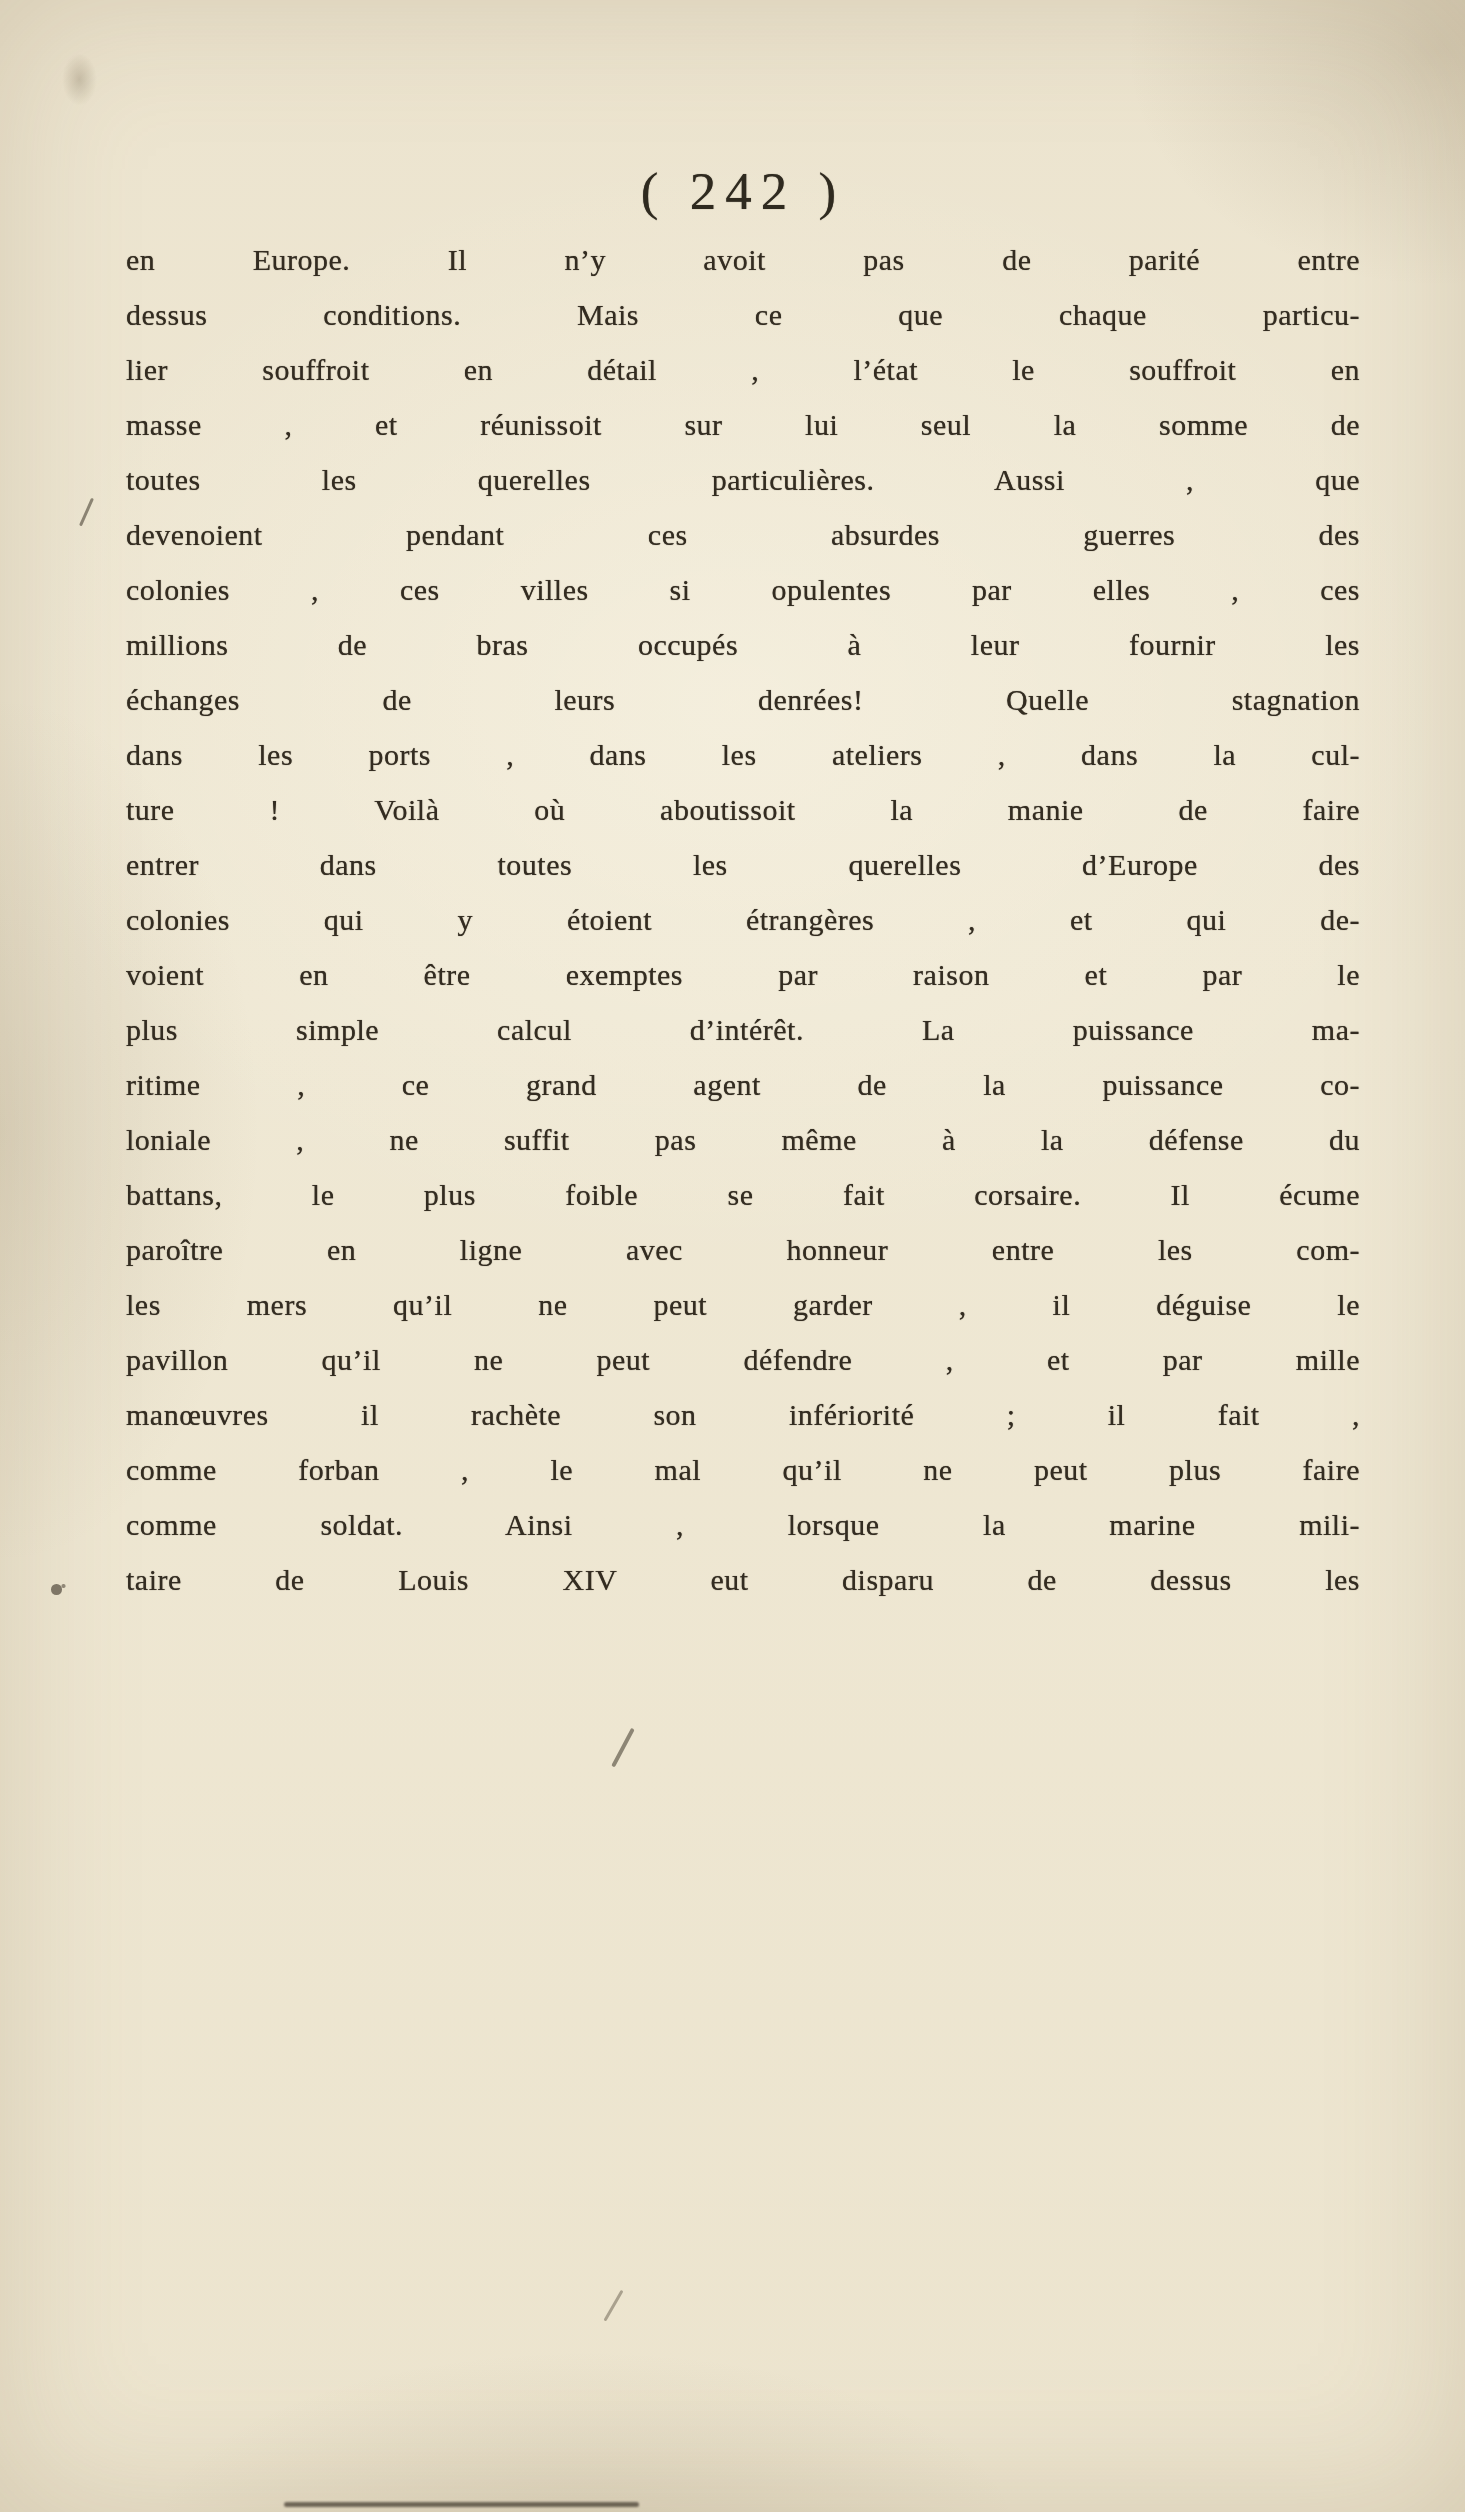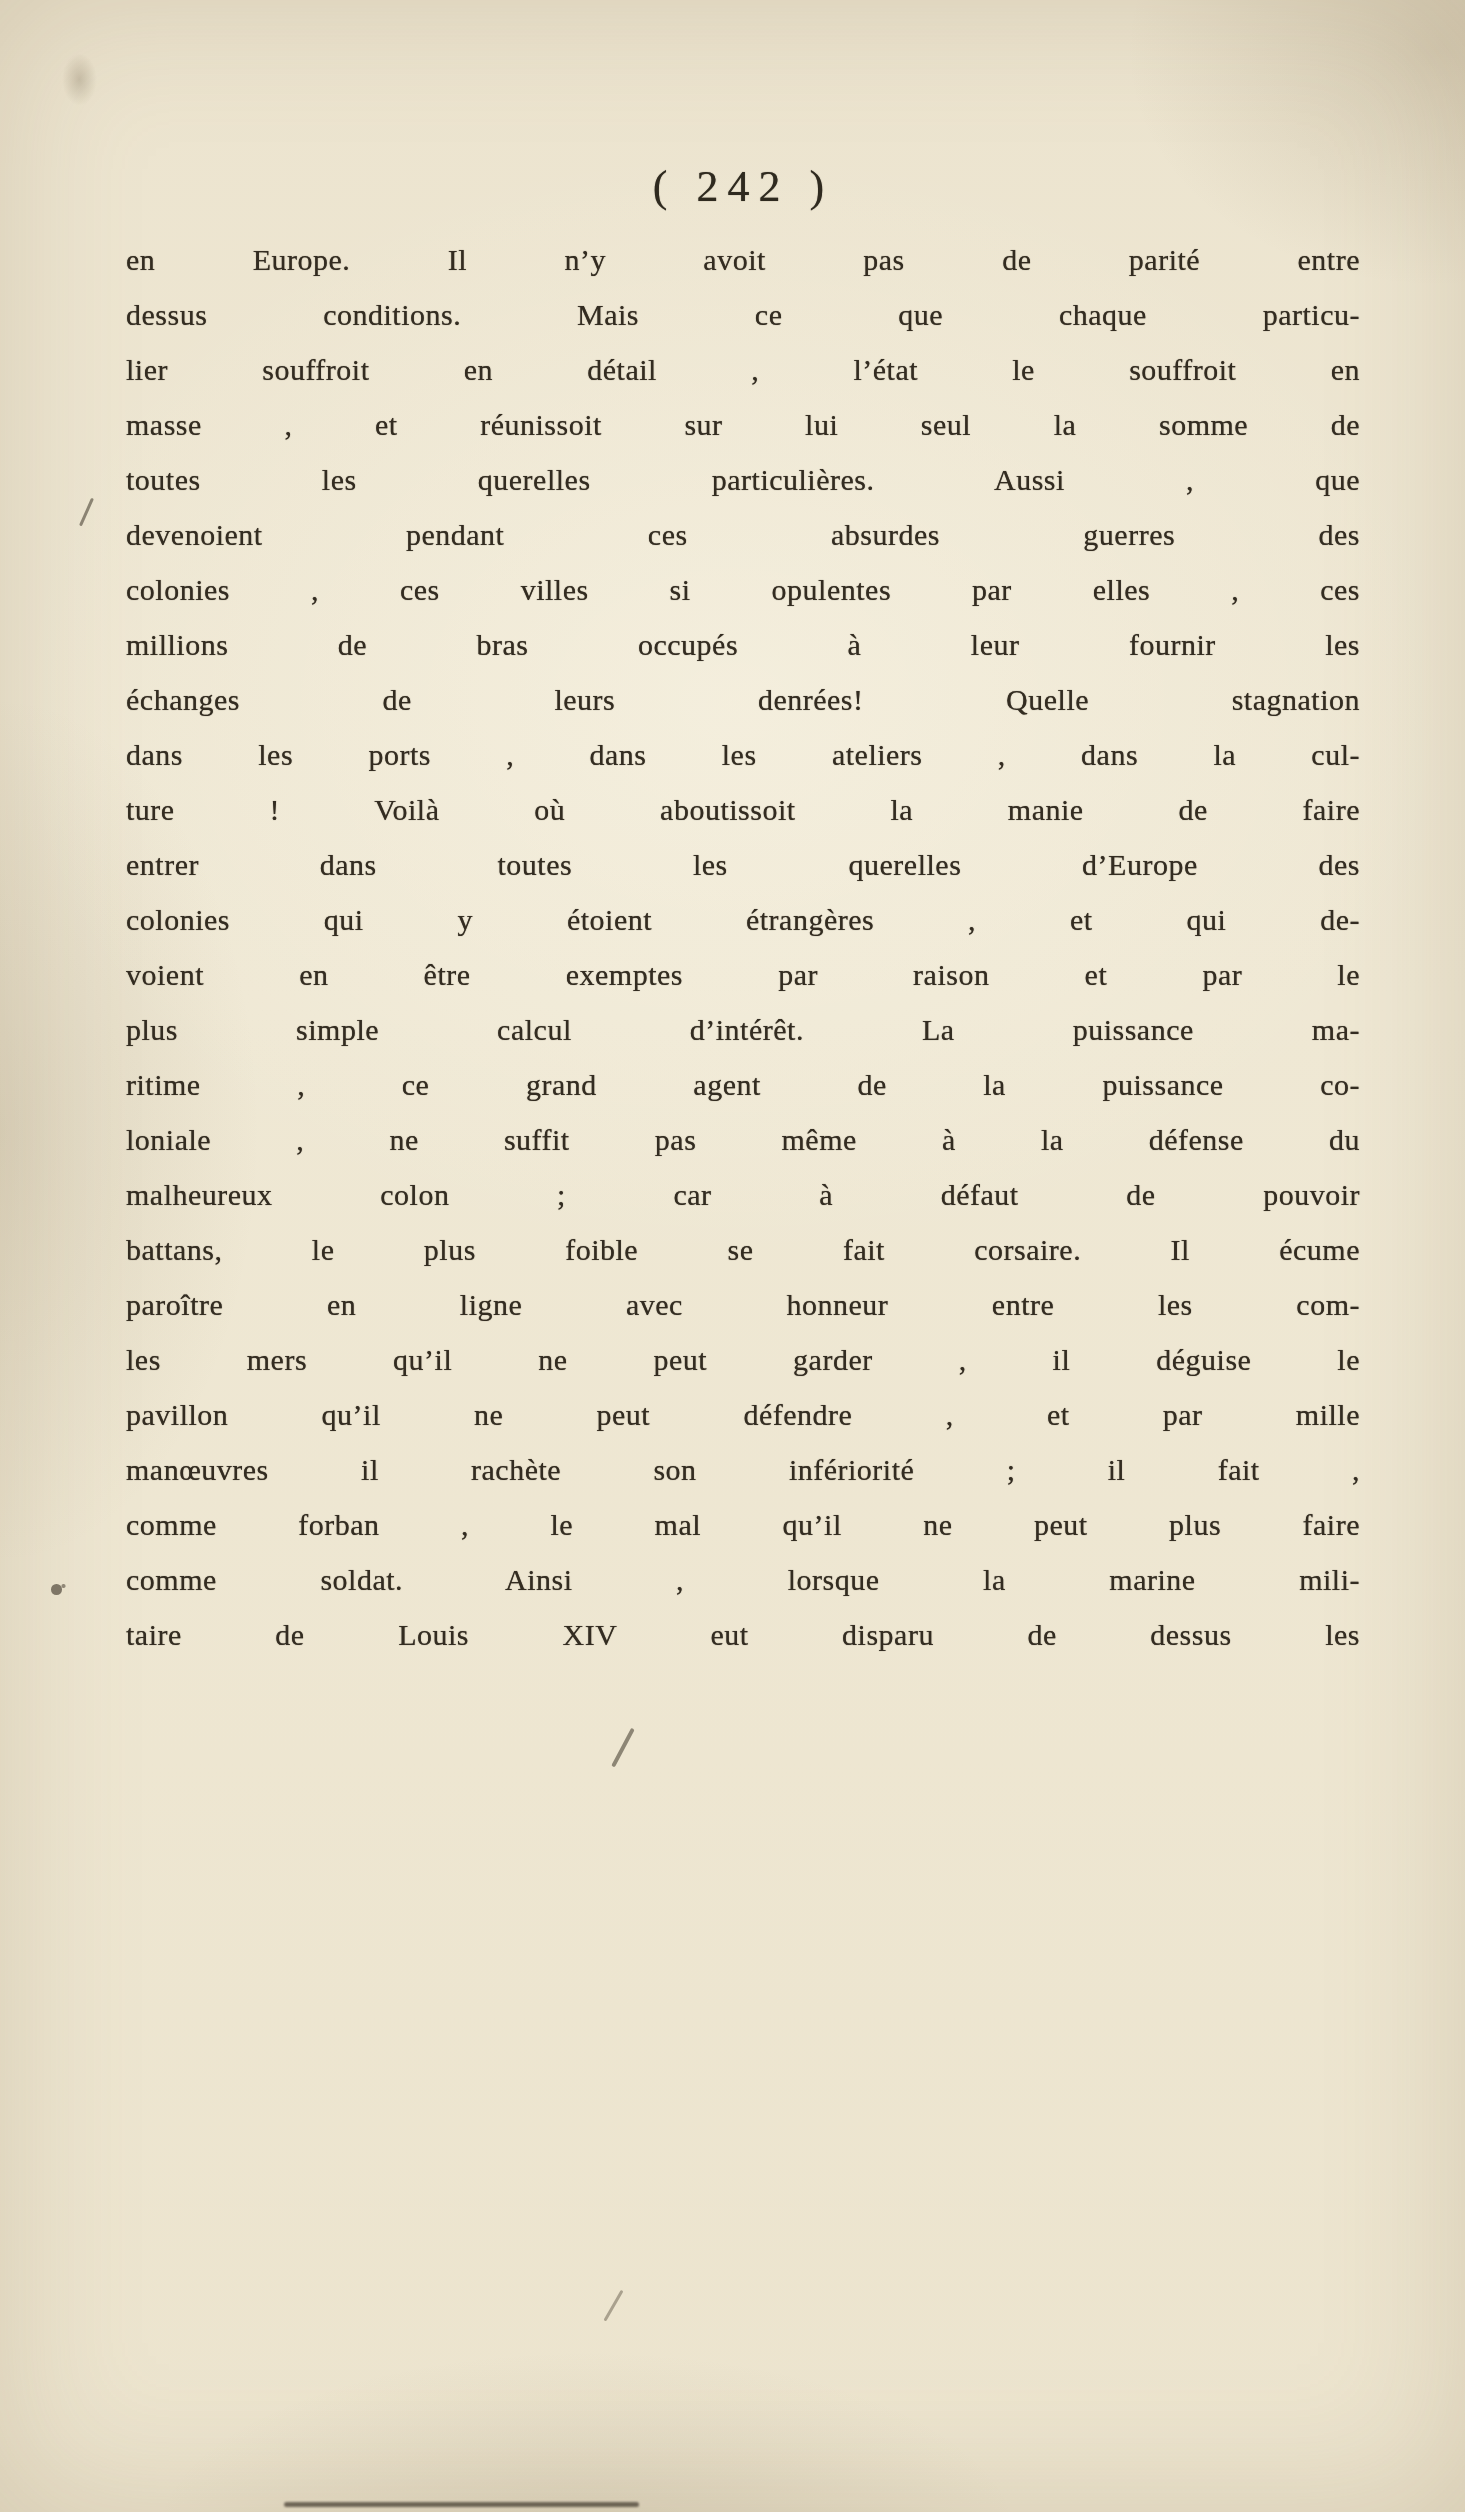--- a/index.html
+++ b/index.html
@@ -21,21 +21,21 @@
     box-shadow: inset 0 0 142px rgba(130,110,75,0.22);
     font-family: "Liberation Serif", "DejaVu Serif", serif;
     color: #332c21;
   }
   .page-number-header {
     position: absolute;
     top: 161px;
     left: 126px;
     width: 1234px;
     text-align: center;
-    font-size: 44px;
+    font-size: 53px;
     letter-spacing: 9px;
     color: #2f2a1f;
     text-shadow: 0 0 0.9px rgba(47,42,31,0.75);
   }
   .textblock {
     position: absolute;
     top: 232px;
     left: 126px;
     width: 1234px;
   }
@@ -126,21 +126,20 @@
     <div class="line">millions de bras occupés à leur fournir les</div>
     <div class="line">échanges de leurs denrées! Quelle stagnation</div>
     <div class="line">dans les ports , dans les ateliers , dans la cul-</div>
     <div class="line">ture ! Voilà où aboutissoit la manie de faire</div>
     <div class="line">entrer dans toutes les querelles d’Europe des</div>
     <div class="line">colonies qui y étoient étrangères , et qui de-</div>
     <div class="line">voient en être exemptes par raison et par le</div>
     <div class="line">plus simple calcul d’intérêt. La puissance ma-</div>
     <div class="line">ritime , ce grand agent de la puissance co-</div>
     <div class="line">loniale , ne suffit pas même à la défense du</div>
-    <div class="line">malheureux colon ; car à défaut de pouvoir</div>
     <div class="line">battans, le plus foible se fait corsaire. Il écume</div>
     <div class="line">paroître en ligne avec honneur entre les com-</div>
     <div class="line">les mers qu’il ne peut garder , il déguise le</div>
     <div class="line">pavillon qu’il ne peut défendre , et par mille</div>
     <div class="line">manœuvres il rachète son infériorité ; il fait ,</div>
     <div class="line">comme forban , le mal qu’il ne peut plus faire</div>
     <div class="line">comme soldat. Ainsi , lorsque la marine mili-</div>
     <div class="line">taire de Louis XIV eut disparu de dessus les</div>
   </div>
 

